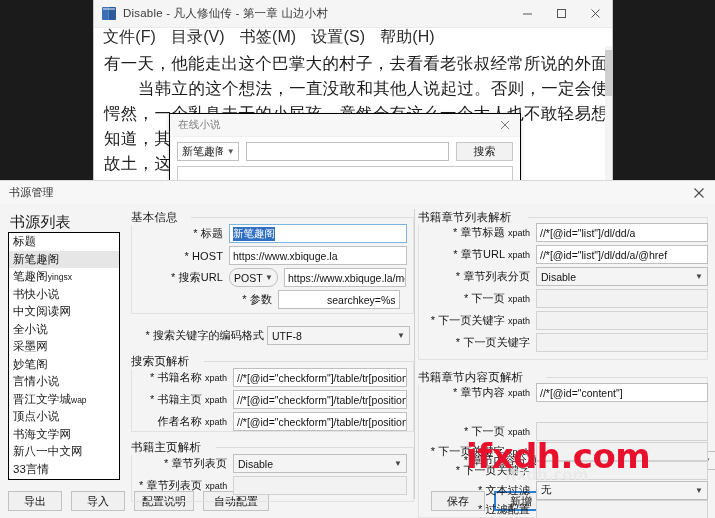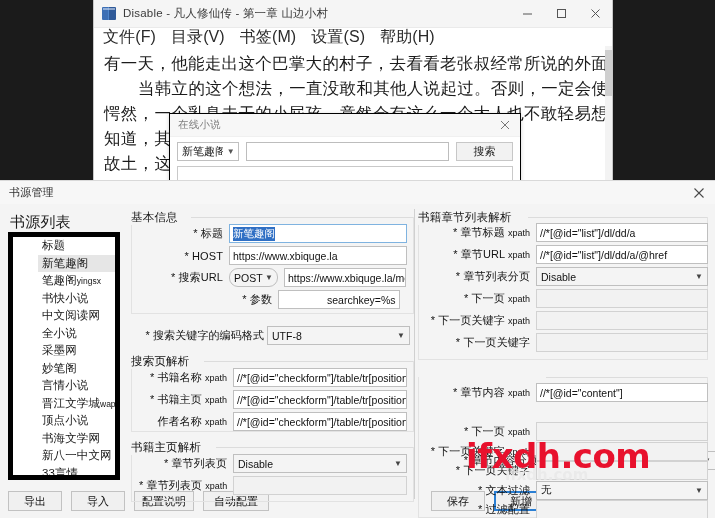--- a/index.html
+++ b/index.html
@@ -100,21 +100,21 @@
   #bm-title{font-size:11px;color:#303030;margin-left:9px;letter-spacing:.2px;}
   #bm-close{margin-left:auto;width:32px;height:23px;display:flex;align-items:center;justify-content:center;color:#4a4a4a;}
   #bm-content{position:relative;height:315px;background:#f4f4f4;}
 
   
   #left-panel{position:absolute;left:0;top:0;width:128px;height:315px;}
   .panel-head{font-size:15px;color:#1a1a1a;letter-spacing:.2px;}
   #left-head{position:absolute;left:10px;top:9px;}
   #src-list{
     position:absolute;left:8px;top:28px;width:112px;height:248px;
-    background:#ffffff;border:5px solid #000000;box-sizing:border-box;overflow:hidden;padding-left:25px;
+    background:#ffffff;border:1px solid #000000;box-sizing:border-box;overflow:hidden;
   }
   .src-item{
     height:17.5px;line-height:17.5px;padding-left:4px;font-size:11.5px;color:#161616;
     white-space:nowrap;letter-spacing:.1px;
   }
   .src-item.header{color:#202020;}
   .src-item.selected{background:#e6e6e6;}
   .src-item .sub{font-size:8.5px;letter-spacing:0;}
   #left-buttons{position:absolute;left:8px;top:287px;display:flex;gap:9px;}
   .btn{
@@ -425,20 +425,21 @@
             <div class="frow" style="left: 8px; top: 123px;">
               <div class="flabel" style="width: 104px;">* 下一页关键字</div>
               <div class="input readonly" style="width: 172px; margin-left: 6px;">
                 <span></span>
               </div>
             </div>
           </div>
       </div>
 
       <div class="group" style="left:0;top:166px;width:290px;height:148px;">
+        <div class="group-title">书籍章节内容页解析</div>
         <div class="group-line" style="left:128px;width:162px;"></div>
         <div class="group-box" style="left:0;width:290px;height:141px;"></div>
         <div id="ccp-rows">
             <div class="frow" style="left: 8px; top: 13px;">
               <div class="flabel" style="width: 104px;">* 章节内容 <span class="xp">xpath</span></div>
               <div class="input" style="width: 172px; margin-left: 6px;">
                 <span>//*[@id="content"]</span>
               </div>
             </div>
             <div class="frow" style="left: 16px; top: 32.5px; margin-top: 48px;">

